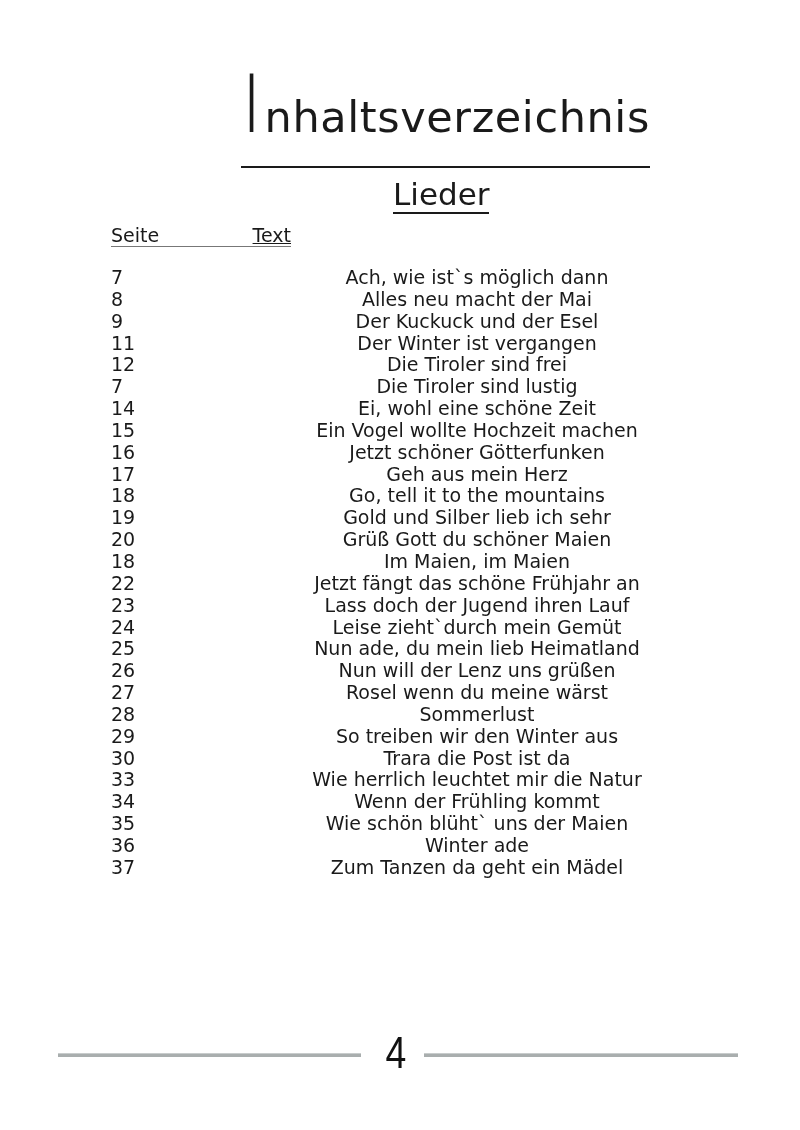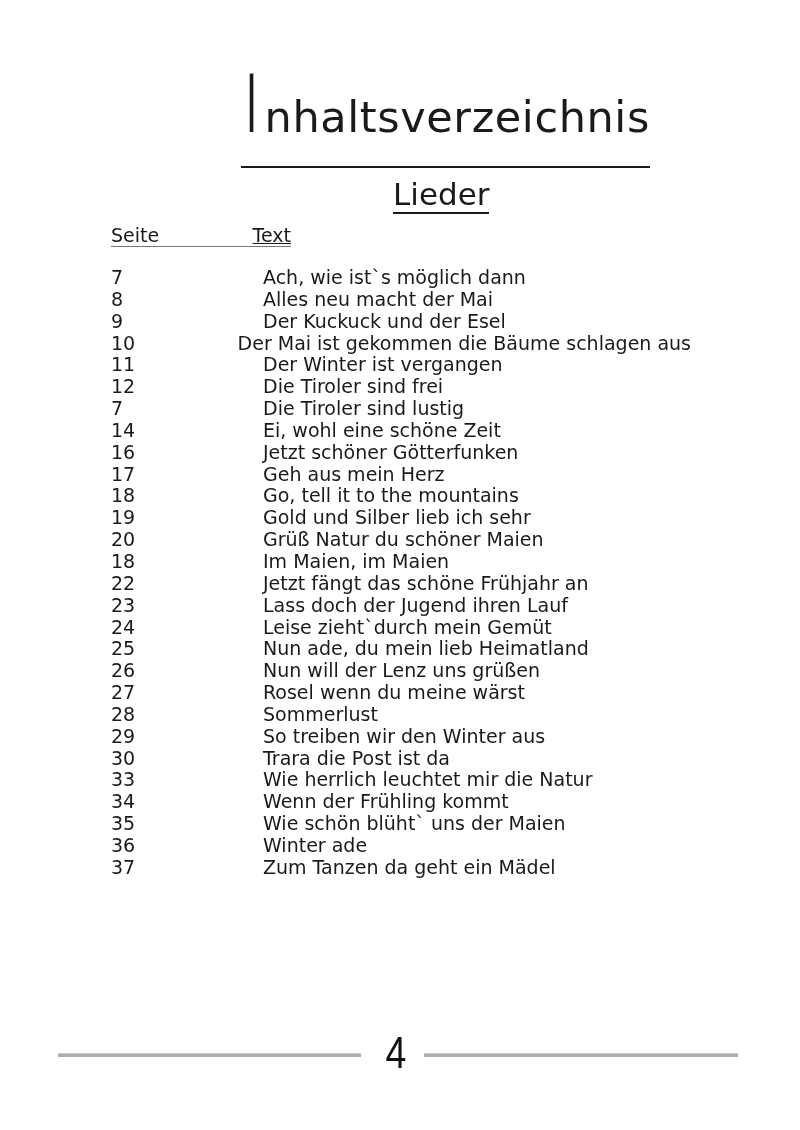--- a/index.html
+++ b/index.html
@@ -86,20 +86,21 @@
       display: flex;
       height: 21.85px;
       line-height: 21.85px;
       white-space: nowrap;
     }
     .toc-row .num {
       width: 152px;
     }
     .toc-row .song {
       flex: 1;
+      text-align: center;
     }
     .footer {
       position: absolute;
       top: 1028px;
       left: 58px;
       width: 682px;
       height: 50px;
     }
     .footer .line-left {
       position: absolute;
@@ -155,58 +156,58 @@
       </div>
     <div class="toc-row">
         <span class="num">8</span>
         <span class="song">Alles neu macht der Mai</span>
       </div>
     <div class="toc-row">
         <span class="num">9</span>
         <span class="song">Der Kuckuck und der Esel</span>
       </div>
     <div class="toc-row">
-        <span class="num">10</span>
-        <span class="song">Der Mai ist gekommen die Bäume schlagen aus</span>
-      </div>
-    <div class="toc-row">
         <span class="num">11</span>
         <span class="song">Der Winter ist vergangen</span>
       </div>
     <div class="toc-row">
         <span class="num">12</span>
         <span class="song">Die Tiroler sind frei</span>
       </div>
     <div class="toc-row">
         <span class="num">7</span>
         <span class="song">Die Tiroler sind lustig</span>
       </div>
     <div class="toc-row">
         <span class="num">14</span>
         <span class="song">Ei, wohl eine schöne Zeit</span>
       </div>
     <div class="toc-row">
+        <span class="num">15</span>
+        <span class="song">Ein Vogel wollte Hochzeit machen</span>
+      </div>
+    <div class="toc-row">
         <span class="num">16</span>
         <span class="song">Jetzt schöner Götterfunken</span>
       </div>
     <div class="toc-row">
         <span class="num">17</span>
         <span class="song">Geh aus mein Herz</span>
       </div>
     <div class="toc-row">
         <span class="num">18</span>
         <span class="song">Go, tell it to the mountains</span>
       </div>
     <div class="toc-row">
         <span class="num">19</span>
         <span class="song">Gold und Silber lieb ich sehr</span>
       </div>
     <div class="toc-row">
         <span class="num">20</span>
-        <span class="song">Grüß Natur du schöner Maien</span>
+        <span class="song">Grüß Gott du schöner Maien</span>
       </div>
     <div class="toc-row">
         <span class="num">18</span>
         <span class="song">Im Maien, im Maien</span>
       </div>
     <div class="toc-row">
         <span class="num">22</span>
         <span class="song">Jetzt fängt das schöne Frühjahr an</span>
       </div>
     <div class="toc-row">

